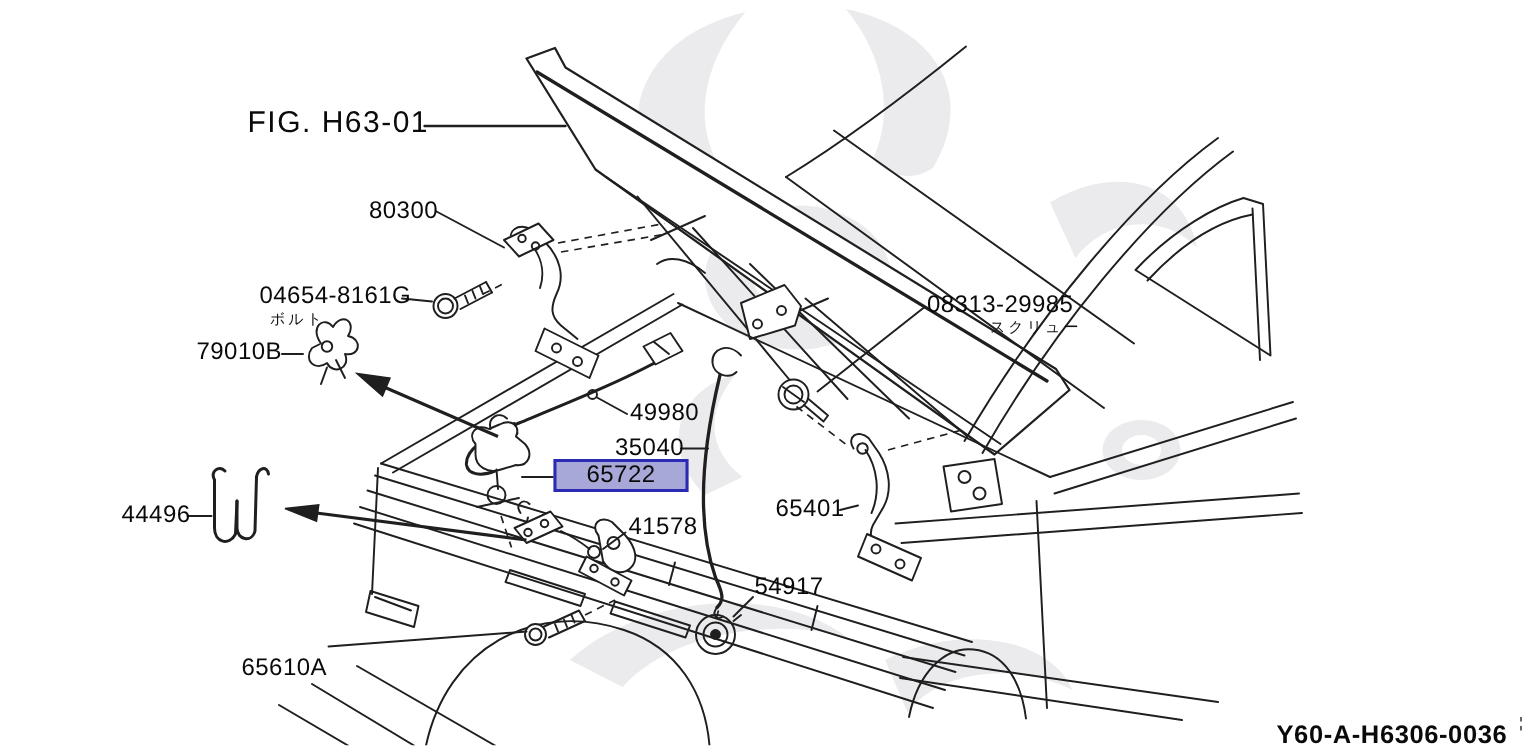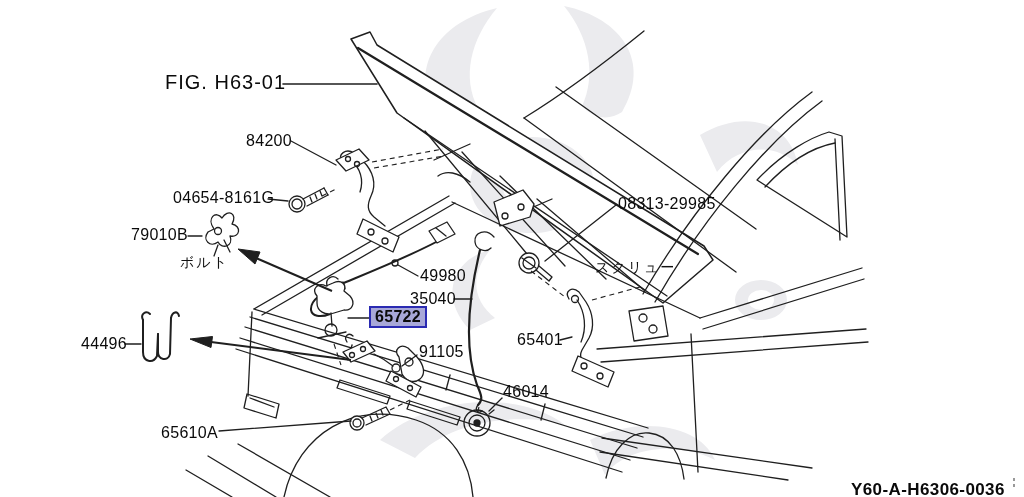--- a/index.html
+++ b/index.html
@@ -12,25 +12,25 @@
   #stage{
     position:relative;width:1024px;height:497px;background:#fff;
     overflow:hidden;font-family:"Liberation Sans",sans-serif;
   }
   #art{position:absolute;left:0;top:0;}
   .lbl{
     position:absolute;font:16px/1.1 "Liberation Sans",sans-serif;
     color:#0a0a0a;white-space:nowrap;letter-spacing:.3px;
   }
   .lbl.big{font-size:20px;letter-spacing:1px;}
-  .lbl.sub{font-size:14px;letter-spacing:2px;color:#111;margin-top:47px;}
+  .lbl.sub{font-size:10px;letter-spacing:2px;color:#111;}
   .lbl.hl{
     background:var(--hl-fill);
     border:2px solid var(--hl-border);
-    padding:0 4px;line-height:18px;font-weight:bold;
+    padding:0 20px;line-height:18px;
   }
   .lbl.ref{font-size:17px;font-weight:bold;letter-spacing:.4px;}
 </style>
 </head>
 <body>
 
 <div id="stage">
 
 <svg id="art" width="1024" height="497" viewBox="0 0 1024 497">
 
@@ -236,41 +236,41 @@
     <polygon points="238,249 260,252 255,264"></polygon>
     <path fill="none" stroke-width="2" d="M351,360 L211,342"></path>
     <polygon points="190,339 212.5,336.5 211,347.5"></polygon>
   </g>
 
   <path stroke="#555" stroke-width="1.2" stroke-dasharray="3,3" d="M1014,478 L1014,490"></path>
 </svg>
 
 <div class="lbl big" style="left:165px;top:71px">FIG. H63-01</div>
 
-<div class="lbl" style="left:246px;top:132px">84200</div>
+<div class="lbl" style="left:246px;top:132px">80300</div>
 
 <div class="lbl" style="left:173px;top:189px">04654-8161G</div>
 <div class="lbl sub" style="left:180px;top:208px">ボルト</div>
 
 <div class="lbl" style="left:131px;top:226px">79010B</div>
 
 <div class="lbl" style="left:420px;top:267px">49980</div>
 
 <div class="lbl" style="left:410px;top:290px">35040</div>
 
 <div class="lbl hl" style="left:369px;top:306px">65722</div>
 
-<div class="lbl" style="left:419px;top:343px">91105</div>
+<div class="lbl" style="left:419px;top:343px">41578</div>
 
 <div class="lbl" style="left:517px;top:331px">65401</div>
 
 <div class="lbl" style="left:618px;top:195px">08313-29985</div>
-<div class="lbl sub" style="left:595px;top:213px">スクリュー</div>
-
-<div class="lbl" style="left:503px;top:383px">46014</div>
+<div class="lbl sub" style="left:660px;top:213px">スクリュー</div>
+
+<div class="lbl" style="left:503px;top:383px">54917</div>
 
 <div class="lbl" style="left:81px;top:335px">44496</div>
 
-<div class="lbl" style="left:161px;top:424px">65610A</div>
+<div class="lbl" style="left:161px;top:437px">65610A</div>
 
 <div class="lbl ref" style="left:851px;top:481px">Y60-A-H6306-0036</div>
 
 </div>
 
 </body></html>

